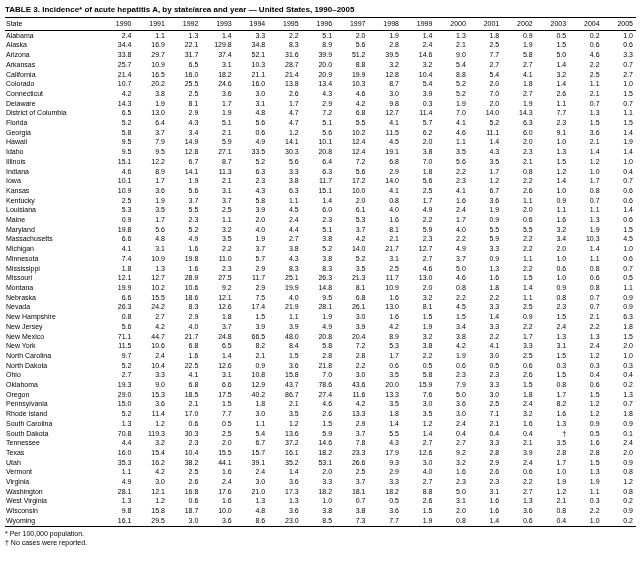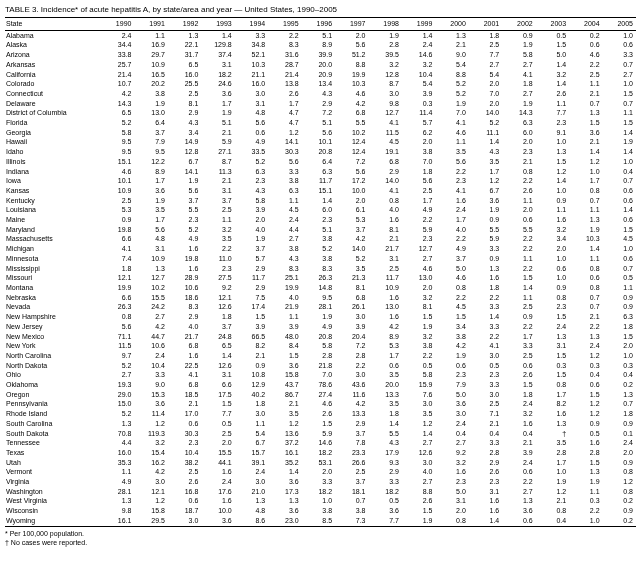--- a/index.html
+++ b/index.html
@@ -13,21 +13,21 @@
     box-sizing: border-box;
     font-family: "Liberation Sans", sans-serif;
     color: #000000;
     overflow: hidden;
   }
   .page {
     padding: 5px 4px 0 5px;
   }
   .table-title {
     font-size: 8px;
-    font-weight: normal;
+    font-weight: bold;
     margin-bottom: 3px;
     white-space: nowrap;
   }
   table {
     width: 100%;
     border-collapse: collapse;
     table-layout: fixed;
   }
   th, td {
     font-size: 7px;

